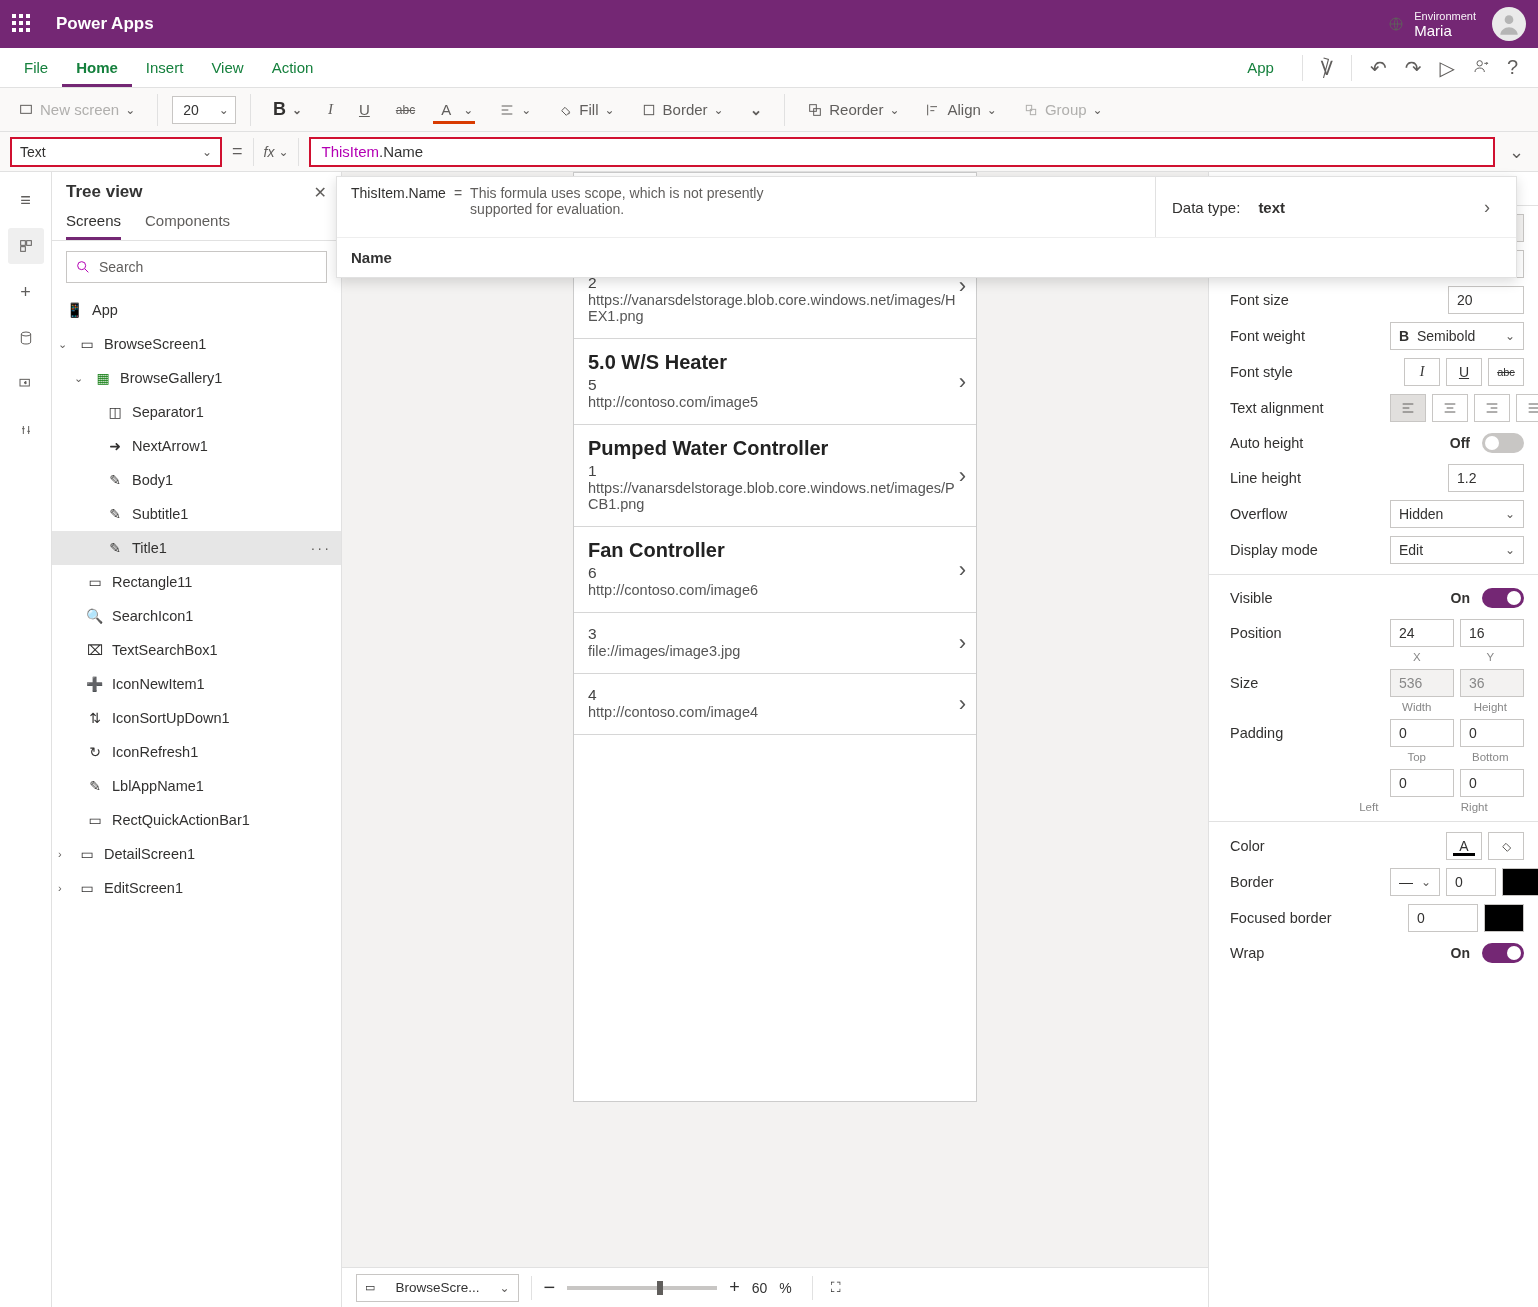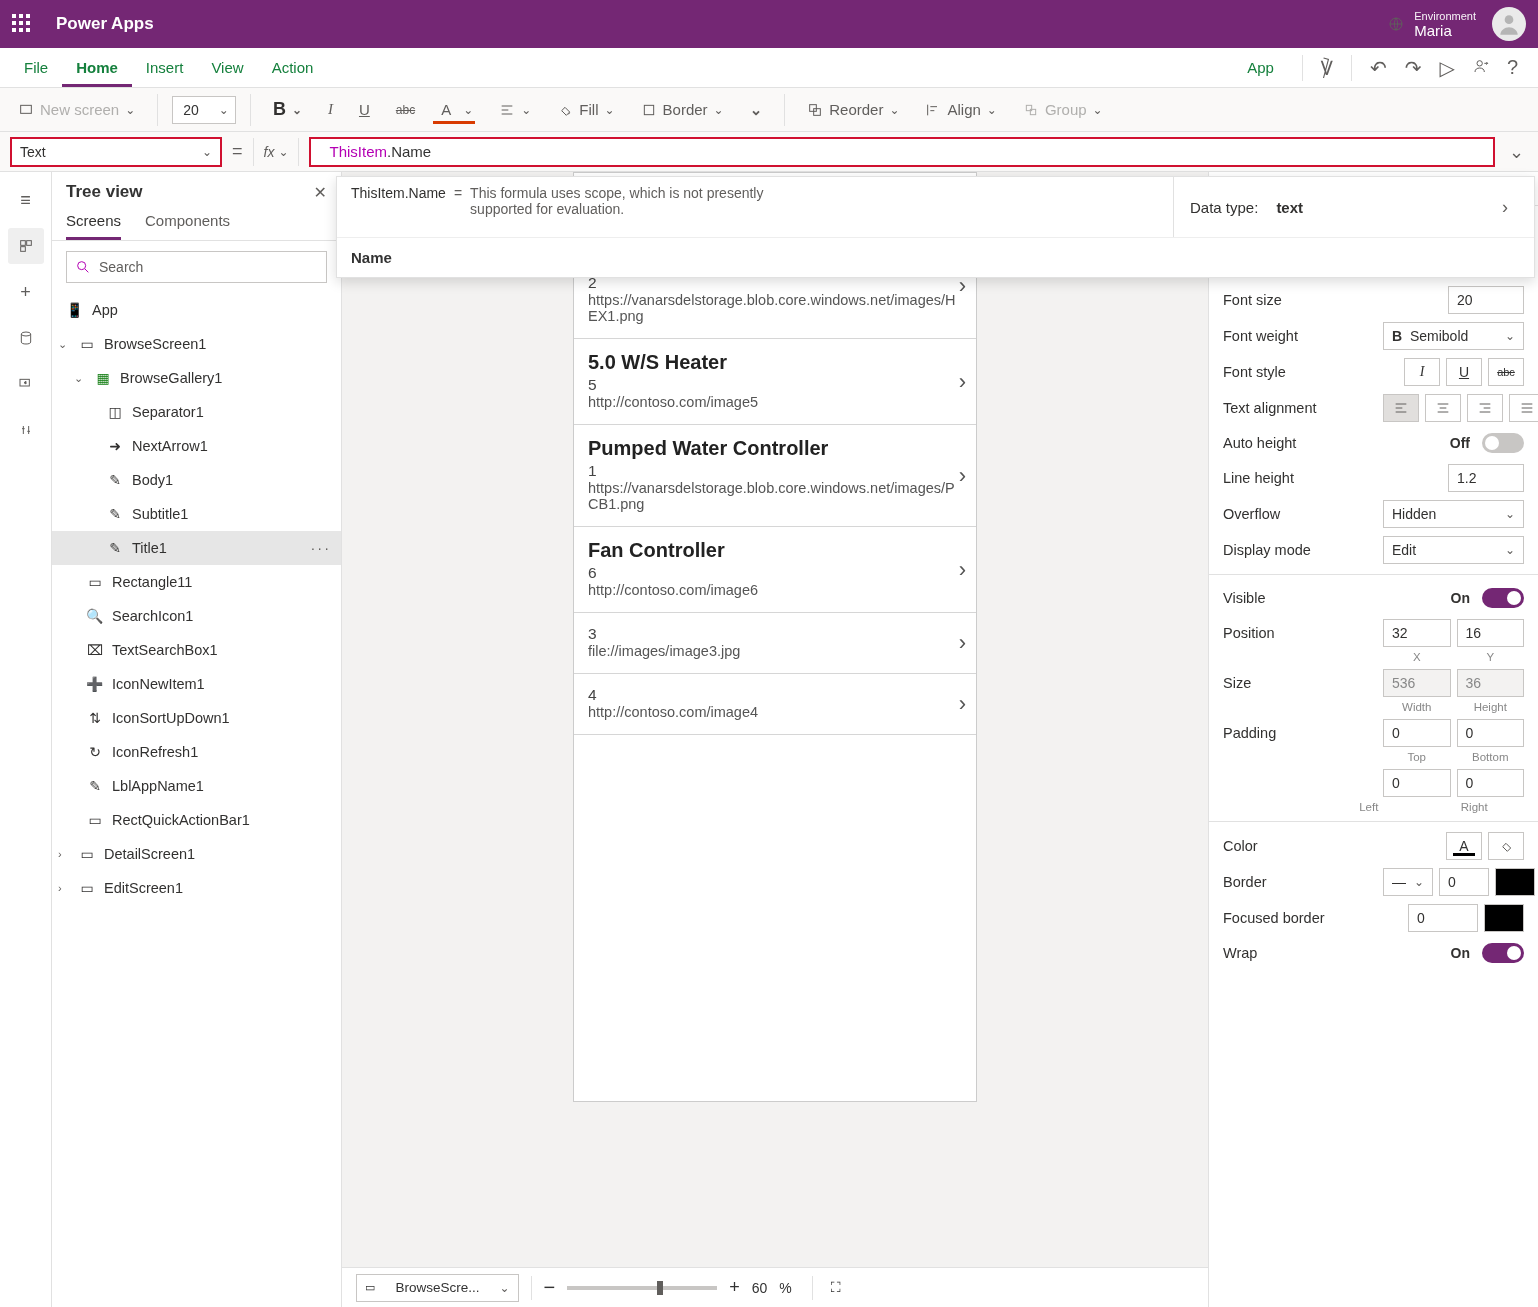--- a/index.html
+++ b/index.html
@@ -32,27 +32,27 @@
 .fontsize-box { border:1px solid #c8c6c4; background:#fff; height:28px; display:flex; align-items:center; padding: 0 6px 0 10px; gap: 20px; }
 .vsep { width:1px; height:32px; background:#e1e1e1; margin: 0 4px; }
 .fontcolor { position:relative; }
 .fontcolor .bar { position:absolute; bottom:-2px; left:0; right:6px; height:3px; background:#d83b01; }
 
 
 .formulabar { height: 40px; display: flex; align-items: center; border-bottom: 1px solid #e1e1e1; background:#faf9f8; padding: 0 10px; gap:10px; }
 .prop-select { border:2px solid #d01030; background:#fff; height:30px; display:flex; align-items:center; justify-content:space-between; padding: 0 8px; width: 212px; color:#323130; }
 .eq { font-size: 18px; color:#605e5c; }
 .fx { display:flex; align-items:center; gap:4px; font-style:italic; font-family: Georgia, serif; color:#605e5c; }
-.formula-input { flex:1; border:2px solid #d01030; background:#fff; height:30px; display:flex; align-items:center; padding:0 18px; font-family: Consolas, monospace; font-size:15px; }
+.formula-input { flex:1; border:2px solid #d01030; background:#fff; height:30px; display:flex; align-items:center; padding:0 10px; font-family: Consolas, monospace; font-size:15px; }
 .formula-input .p1 { color:#b400b4; }
 .formula-input .p2 { color:#333; }
 .chev-exp { font-size:18px; color:#605e5c; margin:0 4px; cursor:pointer; }
 
 
-.intelli { position:absolute; top:176px; left:336px; right:3px; background:#fff; border:1px solid #e1e1e1; box-shadow: 0 4px 12px rgba(0,0,0,.14); z-index: 50; }
+.intelli { position:absolute; top:176px; left:336px; right:21px; background:#fff; border:1px solid #e1e1e1; box-shadow: 0 4px 12px rgba(0,0,0,.14); z-index: 50; }
 .intelli-row { display:flex; height:60px; }
 .intelli-cell1 { flex:1; padding: 8px 14px; display:flex; gap:8px; font-size:14px; color:#605e5c; border-right:1px solid #e1e1e1; }
 .intelli-cell1 b { color:#323130; font-weight:400; }
 .intelli-cell2 { width: 360px; padding: 8px 16px; font-size:15px; color:#323130; display:flex; align-items:center; gap:18px;}
 .intelli-name { height: 40px; padding: 8px 14px; display:flex; align-items:center; font-weight:600; font-size:15px; border-top:1px solid #eee;}
 .intelli-arrow { margin-left: auto; font-size:18px; color:#605e5c; padding-right:10px;}
 
 
 .mainrow { display:flex; height: calc(100% - 48px - 40px - 44px - 40px); }
 .leftrail { width: 52px; border-right: 1px solid #e1e1e1; background:#fff; display:flex; flex-direction:column; align-items:center; padding-top:10px; gap:10px; }
@@ -92,21 +92,21 @@
 .zoom-slider { width: 150px; height:4px; background:#c8c6c4; position:relative; }
 .zoom-slider .h { position:absolute; top:-5px; left:60%; width:6px; height:14px; background:#605e5c; }
 
 
 .rprops { width: 330px; border-left:1px solid #e1e1e1; background:#fff; display:flex; flex-direction:column; }
 .rprops .rtabs { display:flex; gap:20px; padding: 6px 14px 0; border-bottom:1px solid #e1e1e1; font-size:14px;}
 .rprops .rtabs .t { padding-bottom:8px; cursor:pointer; color:#605e5c; }
 .rprops .rtabs .t.active { border-bottom:3px solid #742774; color:#323130; }
 .props-list { flex:1; overflow:auto; padding: 4px 0; }
 .prow { display:flex; align-items:center; padding: 4px 14px; min-height:34px; gap: 10px; font-size:14.5px; }
-.prow .lab { flex: 0 0 150px; color:#323130; }
+.prow .lab { flex: 0 0 150px; color:#323130;margin-left:7px; }
 .prow .val { flex:1; display:flex; gap:6px; }
 .inp { border:1px solid #c8c6c4; height:28px; padding:0 8px; display:flex; align-items:center; flex:1; font-size:14px; color:#323130; background:#fff; }
 .inp.ro { background:#f3f2f1; color:#888; }
 .select-v { display:flex; align-items:center; justify-content:space-between; gap:6px; }
 .chev-sm { font-size:12px; color:#605e5c; }
 .btnseg { display:flex; gap:5px; }
 .seg { border:1px solid #c8c6c4; height:28px; width:36px; display:flex; align-items:center; justify-content:center; font-size:14px; cursor:pointer; }
 .seg.active { background:#e1dfdd; }
 .toggle { width:42px; height:20px; border-radius:10px; background:#c8c6c4; position:relative; cursor:pointer; }
 .toggle .k { width:14px; height:14px; border-radius:50%; background:#fff; position:absolute; top:3px; left:3px; }
@@ -578,21 +578,21 @@
         <div class="toggle-wrap">
             <span class="toggle-lab">On</span>
           <div class="toggle on">
               <div class="k"></div>
             </div>
           </div>
         </div>
       <div class="prow">
           <div class="lab">Position</div>
         <div class="val">
-            <div class="inp">32</div>
+            <div class="inp">24</div>
             <div class="inp">16</div>
           </div>
         </div>
       <div class="tiny-row" style="padding-left:174px">
           <div class="tiny-lab">X</div>
           <div class="tiny-lab">Y</div>
         </div>
       <div class="prow">
           <div class="lab">Size</div>
         <div class="val">

